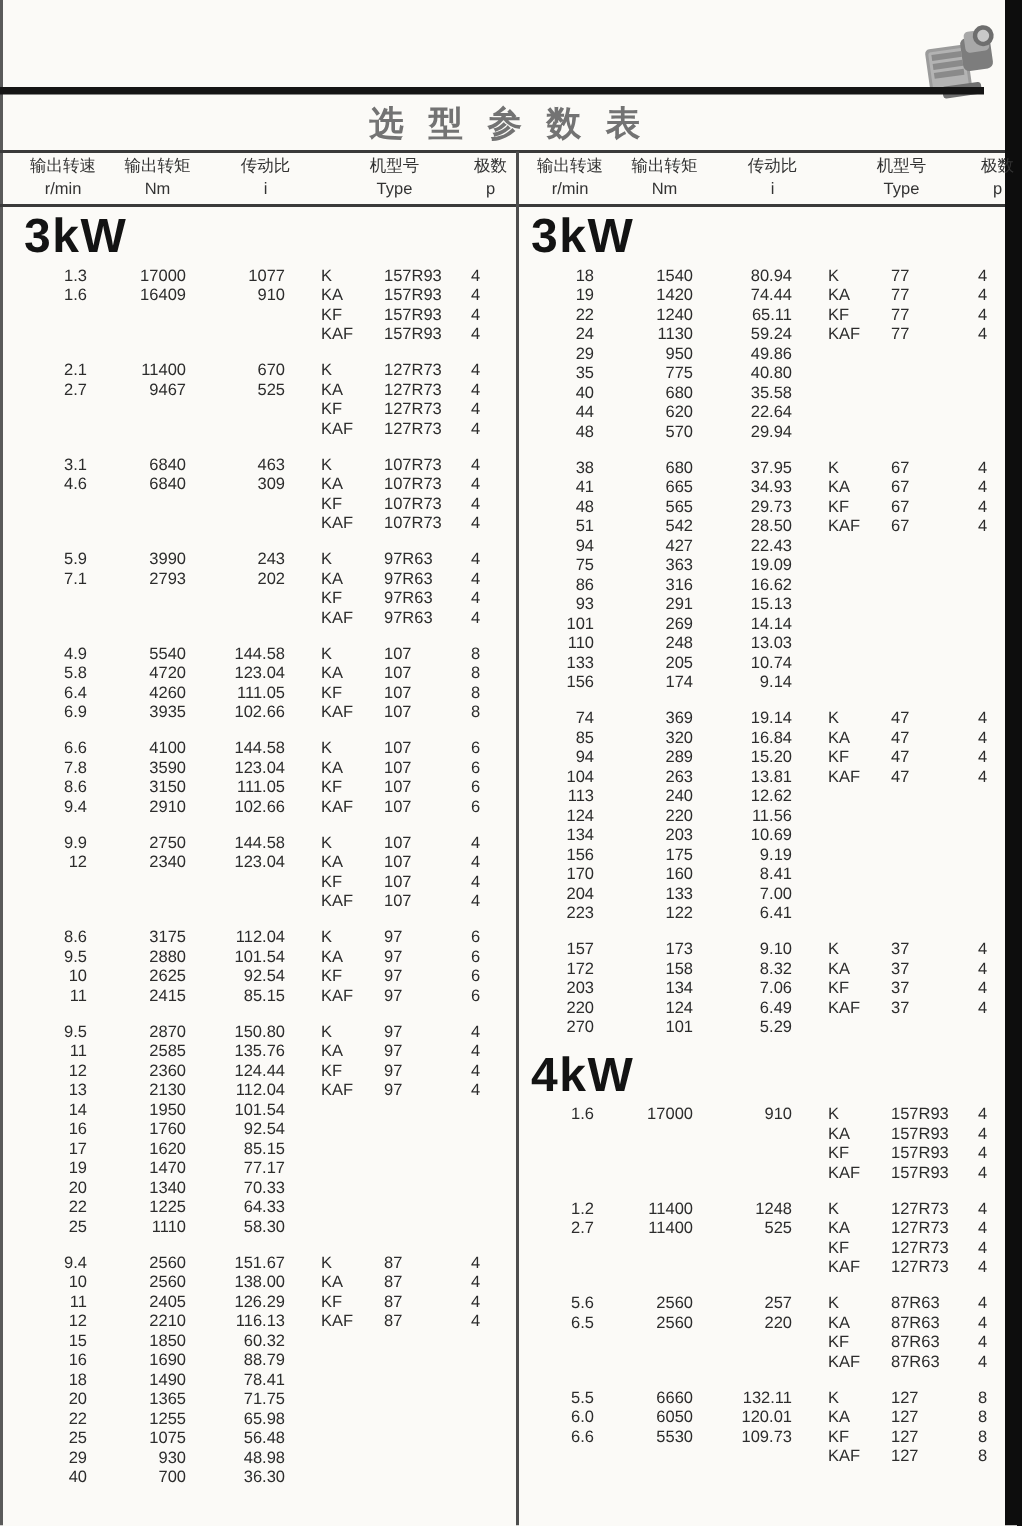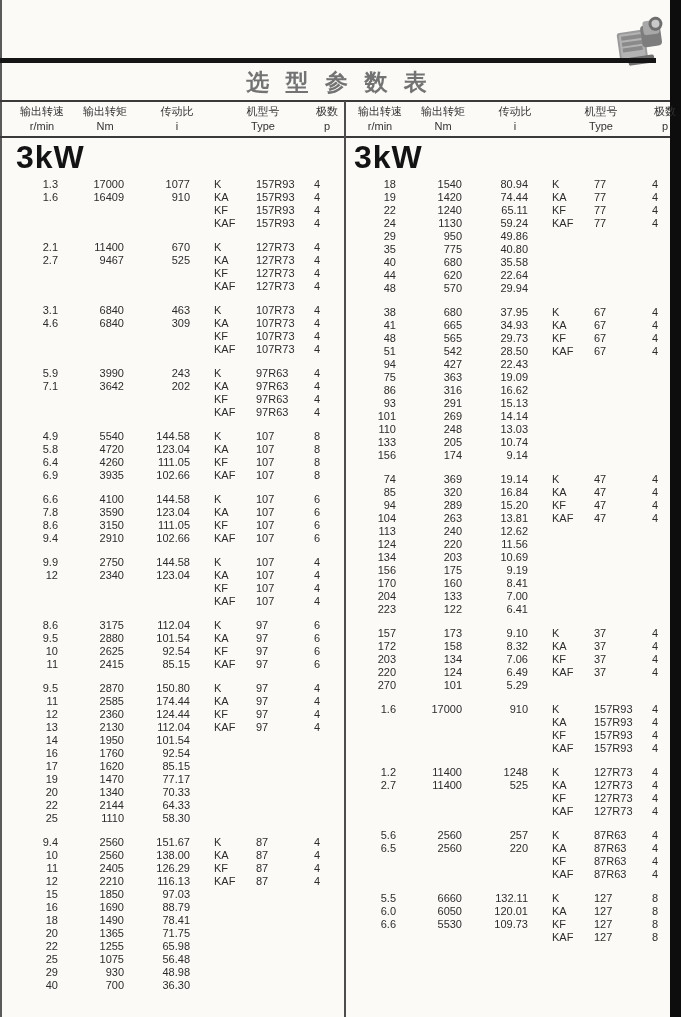--- a/index.html
+++ b/index.html
@@ -230,21 +230,21 @@
       <div class="row">
         <span class="c-speed">5.9</span>
         <span class="c-torque">3990</span>
         <span class="c-ratio">243</span>
         <span class="c-prefix">K</span>
         <span class="c-model">97R63</span>
         <span class="c-poles">4</span>
       </div>
       <div class="row">
         <span class="c-speed">7.1</span>
-        <span class="c-torque">3642</span>
+        <span class="c-torque">2793</span>
         <span class="c-ratio">202</span>
         <span class="c-prefix">KA</span>
         <span class="c-model">97R63</span>
         <span class="c-poles">4</span>
       </div>
       <div class="row">
         <span class="c-speed"></span>
         <span class="c-torque"></span>
         <span class="c-ratio"></span>
         <span class="c-prefix">KF</span>
@@ -401,21 +401,21 @@
         <span class="c-speed">9.5</span>
         <span class="c-torque">2870</span>
         <span class="c-ratio">150.80</span>
         <span class="c-prefix">K</span>
         <span class="c-model">97</span>
         <span class="c-poles">4</span>
       </div>
       <div class="row">
         <span class="c-speed">11</span>
         <span class="c-torque">2585</span>
-        <span class="c-ratio">174.44</span>
+        <span class="c-ratio">135.76</span>
         <span class="c-prefix">KA</span>
         <span class="c-model">97</span>
         <span class="c-poles">4</span>
       </div>
       <div class="row">
         <span class="c-speed">12</span>
         <span class="c-torque">2360</span>
         <span class="c-ratio">124.44</span>
         <span class="c-prefix">KF</span>
         <span class="c-model">97</span>
@@ -464,21 +464,21 @@
       <div class="row">
         <span class="c-speed">20</span>
         <span class="c-torque">1340</span>
         <span class="c-ratio">70.33</span>
         <span class="c-prefix"></span>
         <span class="c-model"></span>
         <span class="c-poles"></span>
       </div>
       <div class="row">
         <span class="c-speed">22</span>
-        <span class="c-torque">2144</span>
+        <span class="c-torque">1225</span>
         <span class="c-ratio">64.33</span>
         <span class="c-prefix"></span>
         <span class="c-model"></span>
         <span class="c-poles"></span>
       </div>
       <div class="row">
         <span class="c-speed">25</span>
         <span class="c-torque">1110</span>
         <span class="c-ratio">58.30</span>
         <span class="c-prefix"></span>
@@ -515,21 +515,21 @@
         <span class="c-speed">12</span>
         <span class="c-torque">2210</span>
         <span class="c-ratio">116.13</span>
         <span class="c-prefix">KAF</span>
         <span class="c-model">87</span>
         <span class="c-poles">4</span>
       </div>
       <div class="row">
         <span class="c-speed">15</span>
         <span class="c-torque">1850</span>
-        <span class="c-ratio">97.03</span>
+        <span class="c-ratio">60.32</span>
         <span class="c-prefix"></span>
         <span class="c-model"></span>
         <span class="c-poles"></span>
       </div>
       <div class="row">
         <span class="c-speed">16</span>
         <span class="c-torque">1690</span>
         <span class="c-ratio">88.79</span>
         <span class="c-prefix"></span>
         <span class="c-model"></span>
@@ -884,20 +884,21 @@
       </div>
       <div class="row">
         <span class="c-speed">270</span>
         <span class="c-torque">101</span>
         <span class="c-ratio">5.29</span>
         <span class="c-prefix"></span>
         <span class="c-model"></span>
         <span class="c-poles"></span>
       </div>
     </div>
+    <div class="section-heading">4kW</div>
     <div class="group">
       <div class="row">
         <span class="c-speed">1.6</span>
         <span class="c-torque">17000</span>
         <span class="c-ratio">910</span>
         <span class="c-prefix">K</span>
         <span class="c-model">157R93</span>
         <span class="c-poles">4</span>
       </div>
       <div class="row">

